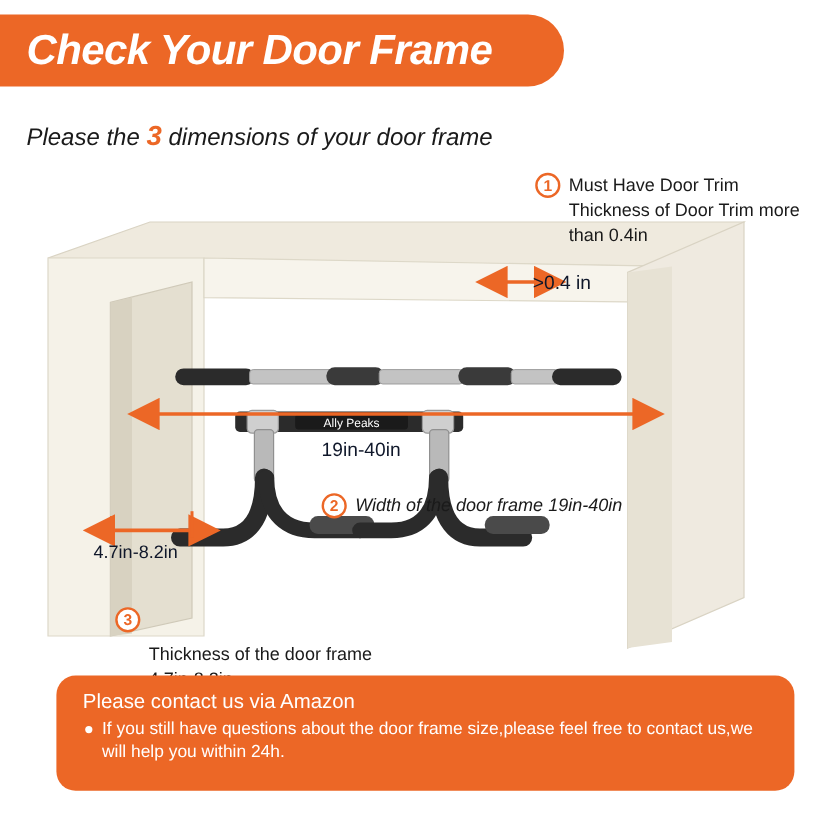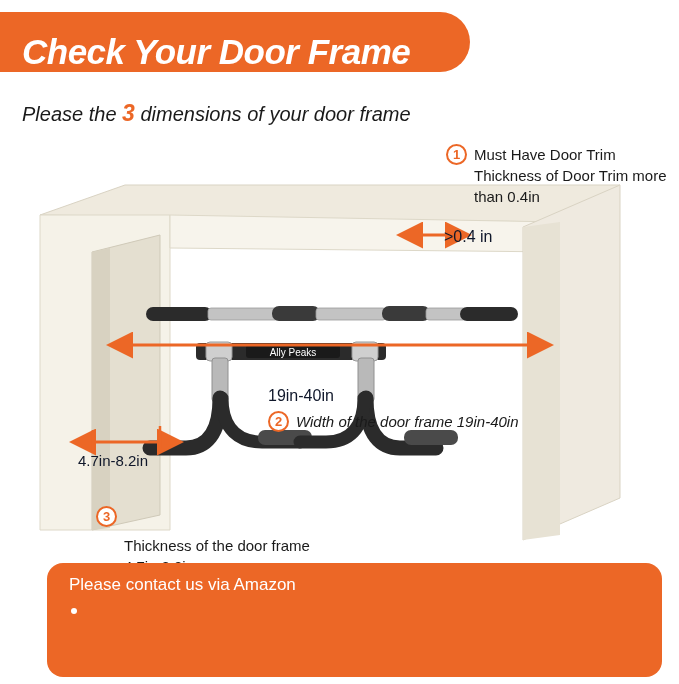--- a/index.html
+++ b/index.html
@@ -23,21 +23,21 @@
   .header-banner {
     position: absolute;
     left: 0;
     top: 12px;
     width: 470px;
     height: 60px;
     background: #ec6726;
     border-top-right-radius: 30px;
     border-bottom-right-radius: 30px;
     display: flex;
-    align-items: flex-end;
+    align-items: center;
   }
   .header-title {
     color: #ffffff;
     font-size: 35px;
     font-weight: bold;
     font-style: italic;
     letter-spacing: -0.5px;
     margin-left: 22px;
     white-space: nowrap;
   }
@@ -104,30 +104,30 @@
   }
 
   
   .dim-label {
     position: absolute;
     font-size: 15px;
     color: #0f172a;
     white-space: nowrap;
   }
   #label-trim { left: 444px; top: 228px; font-size: 16px; }
-  #label-width { left: 268px; top: 367px; font-size: 16px; margin-top: 20px; }
+  #label-width { left: 268px; top: 367px; font-size: 16px; }
   #label-thick { left: 78px; top: 452px; font-size: 15px; }
 
   
   .contact-panel {
     position: absolute;
     left: 47px;
     top: 563px;
     width: 615px;
-    height: 114px;
+    height: 96px;
     background: #ec6726;
     border-radius: 16px;
     box-sizing: border-box;
     padding: 10px 14px 0 18px;
     overflow: hidden;
   }
   .contact-title {
     color: #ffffff;
     font-size: 17px;
     margin: 2px 0 4px 4px;
@@ -315,17 +315,18 @@
   <div class="callout-text" id="callout-2">Width of the door frame 19in-40in</div>
 
   <div class="marker" id="marker-3">3</div>
   <div class="callout-text" id="callout-3">Thickness of the door frame 4.7in-8.2in</div>
 
   <div class="contact-panel">
     <div class="contact-title">Please contact us via Amazon</div>
     <ul class="contact-list">
       <li>
         <span class="bullet"></span>
+        <span>If you still have questions about the door frame size,please feel free to contact us,we will help you within 24h.</span>
       </li>
     </ul>
   </div>
 
 </div>
 
 </body></html>

